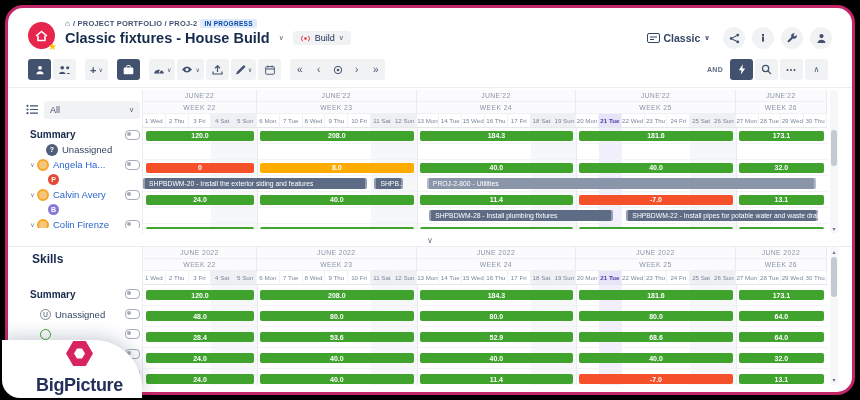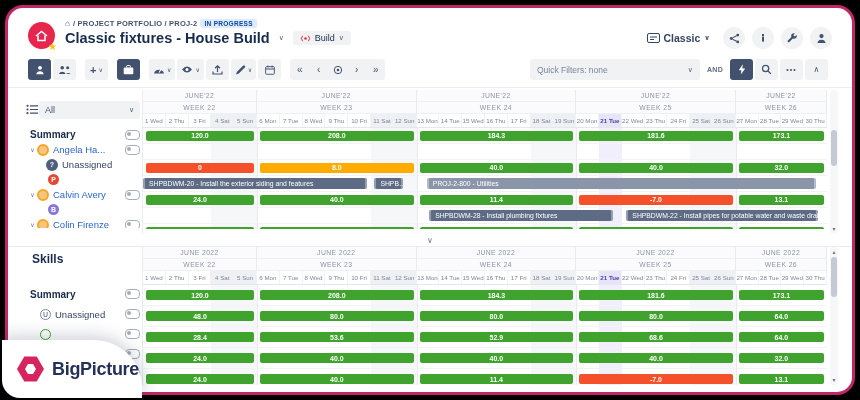--- a/index.html
+++ b/index.html
@@ -40,21 +40,21 @@
   .spacer{flex:1;}
   .qf{width:170px;height:21px;background:#f1f2f4;border-radius:3px;display:inline-flex;align-items:center;
       justify-content:space-between;padding:0 7px;font-size:8.5px;color:#7a869a;box-sizing:border-box;margin-right:7px;}
   .andl{font-size:7px;font-weight:bold;color:#5e6c84;margin-right:7px;letter-spacing:.3px;}
 
   
   .panel{display:flex;padding:0 14px 0 16px;box-sizing:border-box;}
   .panel.top{margin-top:2px;height:144px;}
   .panel.bot{height:138px;}
   .sidebar{width:118px;flex:none;position:relative;}
-  .sb-head{height:37px;box-sizing:border-box;display:flex;align-items:center;padding:2px 2px 0 2px;}
+  .sb-head{height:37px;box-sizing:border-box;display:flex;align-items:center;gap:5px;padding:2px 2px 0 2px;}
   .sb-head.skills{align-items:flex-start;padding-top:5px;}
   .skills-title{font-size:12px;font-weight:bold;color:#172b4d;padding-left:6px;}
   .allsel{flex:1;height:18px;background:#f1f2f4;border-radius:3px;display:flex;align-items:center;
           justify-content:space-between;padding:0 6px;font-size:9px;color:#42526e;}
   .sb-rows{position:relative;overflow:hidden;}
   .srow{display:flex;align-items:center;font-size:9.5px;color:#344563;box-sizing:border-box;padding-right:2px;}
   .srow .lbl{white-space:nowrap;overflow:hidden;text-overflow:ellipsis;flex:1;}
   .srow .lbl.bold{font-weight:bold;color:#172b4d;font-size:10px;}
   .srow .lbl.link{color:#2c66cc;}
   .chev{font-size:6px;color:#6b778c;width:9px;flex:none;text-align:center;}
@@ -94,21 +94,21 @@
   .vscroll{width:8px;flex:none;margin-left:3px;position:relative;background:#f6f7f8;border-radius:4px;}
   .vthumb{position:absolute;left:1px;right:1px;background:#c3cad4;border-radius:3px;}
   .varr{position:absolute;left:0;right:0;text-align:center;font-size:6px;color:#6b778c;line-height:8px;}
 
   .splitter{height:12px;display:flex;align-items:center;justify-content:center;color:#6b778c;font-size:8px;
             border-bottom:1px solid #ebecf0;}
 
   
   .logocard{position:absolute;left:2px;bottom:2px;width:140px;height:58px;background:#fff;z-index:50;
             border-top-right-radius:48px;border-bottom-left-radius:18px;
-            box-shadow:0 -3px 18px rgba(9,30,66,.22);display:flex;align-items:center;gap:8px;padding-left:15px;box-sizing:border-box;}
+            box-shadow:0 -3px 18px rgba(9,30,66,.22);display:flex;align-items:center;gap:8px;padding-left:15px;box-sizing:border-box;flex-direction:column;}
   .hex{width:27px;height:27px;background:#d8245e;clip-path:polygon(27% 4%,73% 4%,100% 50%,73% 96%,27% 96%,0% 50%);
        position:relative;flex:none;}
   .hex::after{content:"";position:absolute;inset:8px;background:#fff;
        clip-path:polygon(27% 4%,73% 4%,100% 50%,73% 96%,27% 96%,0% 50%);}
   .logotext{font-size:18px;font-weight:bold;color:#243058;letter-spacing:-.3px;}
 
   svg{display:block;}
 </style>
 </head>
 <body>
@@ -250,24 +250,20 @@
       <span class="nv">
         <svg width="10" height="10" viewBox="0 0 10 10">
           <circle cx="5" cy="5" r="3.7" stroke="#42526e" fill="none"></circle>
             <circle cx="5" cy="5" r="1.3" fill="#42526e"></circle>
         </svg>
       </span>
       <span class="nv">›</span>
       <span class="nv">»</span>
     </span>
     <span class="spacer"></span>
-    <span class="qf">
-      <span>Quick Filters: none</span>
-      <span class="caret">∨</span>
-    </span>
     <span class="andl">AND</span>
     <span class="grp" style="margin-right:4px">
       <span class="tb active">
         <svg width="8" height="11" viewBox="0 0 8 11">
           <path d="M4.8 0.3 L0.8 6.2 H3.4 L2.8 10.6 L7.2 4.4 H4.4 Z" fill="#fff"></path>
         </svg>
       </span>
       <span class="tb">
         <svg width="11" height="11" viewBox="0 0 12 12">
           <circle cx="5" cy="5" r="3.4" stroke="#42526e" stroke-width="1.4" fill="none"></circle>
@@ -291,29 +287,29 @@
         <span class="allsel">
           <span>All</span>
           <span class="caret">∨</span>
         </span>
       </div>
       <div class="sb-rows" id="people-sidebar" style="height:101px">
           <div class="srow" style="height: 15px; padding-left: 6px;">
             <span class="lbl bold">Summary</span>
             <span class="toggle"></span>
           </div>
+          <div class="srow" style="height: 15px; padding-left: 22px;">
+            <span class="av dark">?</span>
+            <span class="lbl">Unassigned</span>
+          </div>
           <div class="srow" style="height: 15px; padding-left: 4px;">
             <span class="chev">∨</span>
             <span class="av ring"></span>
             <span class="lbl link">Angela Ha...</span>
             <span class="toggle"></span>
-          </div>
-          <div class="srow" style="height: 15px; padding-left: 22px;">
-            <span class="av dark">?</span>
-            <span class="lbl">Unassigned</span>
           </div>
           <div class="srow" style="height: 15px;">
             <span class="bdg" style="background: rgb(227, 73, 53);">P</span>
           </div>
           <div class="srow" style="height: 15px; padding-left: 4px;">
             <span class="chev">∨</span>
             <span class="av ring"></span>
             <span class="lbl link">Calvin Avery</span>
             <span class="toggle"></span>
           </div>

